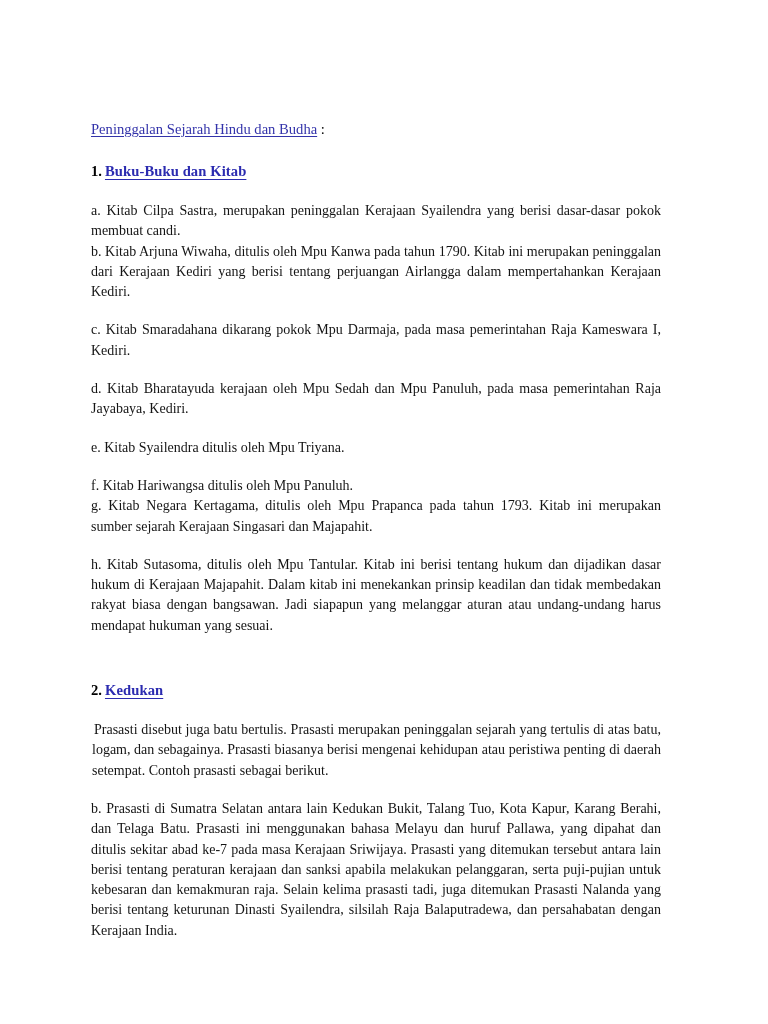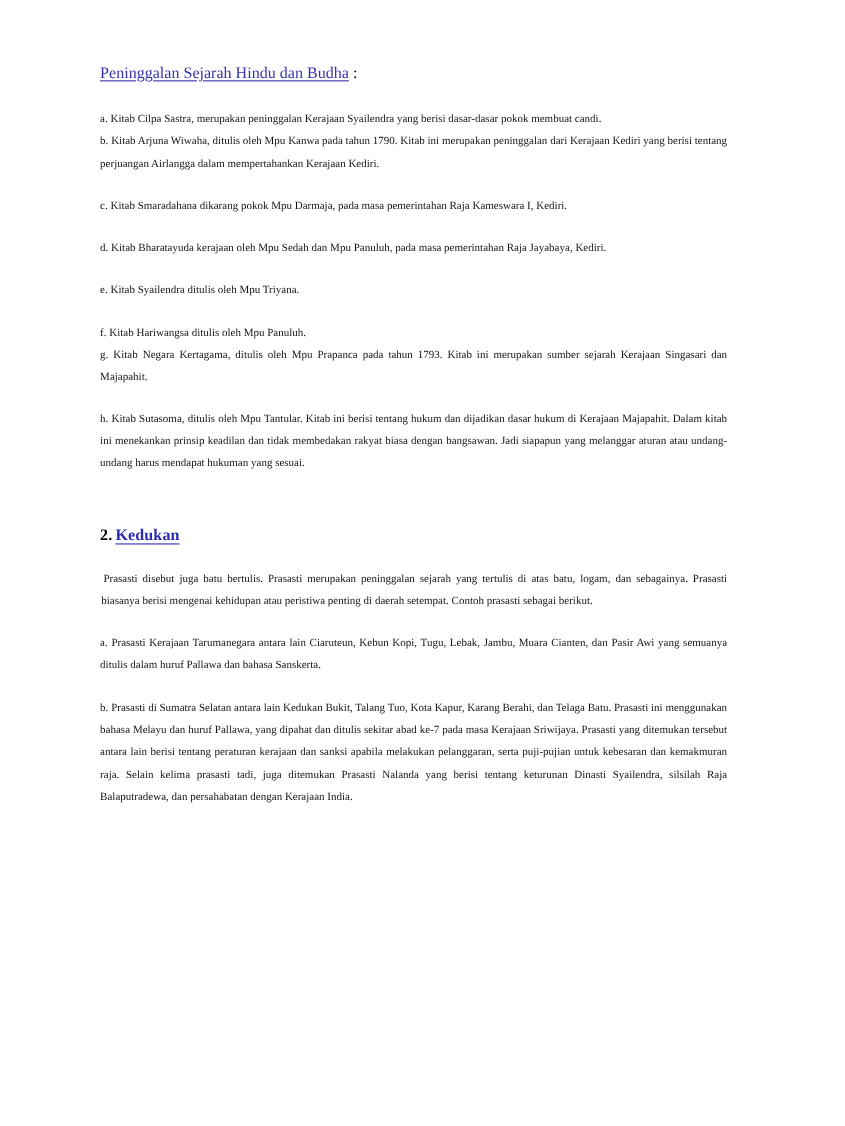--- a/index.html
+++ b/index.html
@@ -13,21 +13,21 @@
     overflow: hidden;
     font-family: "Liberation Serif", "DejaVu Serif", serif;
     color: #000000;
     -webkit-font-smoothing: antialiased;
   }
   .page {
     position: relative;
     width: 768px;
     height: 1024px;
     box-sizing: border-box;
-    padding: 57px 90px 0 91px;
+    padding: 119px 90px 0 91px;
   }
   .doc-title {
     font-size: 14.6px;
     line-height: 20px;
     color: #000000;
     margin: 0 0 22px 0;
     font-family: "Liberation Serif", "DejaVu Serif", serif;
   }
   .doc-title .link-text {
     color: #3333aa;
@@ -51,21 +51,21 @@
   }
   h2.section-heading .link-text {
     color: #2b2bb0;
     font-weight: bold;
     text-decoration: underline;
     text-underline-offset: 2.5px;
     margin-left: 3px;
     letter-spacing: 0.1px;
   }
   p.body-para {
-    font-size: 10px;
+    font-size: 14px;
     line-height: 20.3px;
     text-align: justify;
     text-justify: inter-word;
     margin: 0 17px 18px 0;
     color: #141414;
     font-family: "Liberation Serif", "DejaVu Serif", serif;
     hyphens: none;
   }
   p.body-para.tight {
     margin-bottom: 0;
@@ -78,33 +78,35 @@
 </style>
 </head>
 <body>
 
 <div class="page">
 
   <div class="doc-title">
     <span class="link-text">Peninggalan Sejarah Hindu dan Budha</span><span class="colon"> :</span>
   </div>
 
+  <h2 class="section-heading">
+    <span class="num">1.</span><span class="link-text">Buku-Buku dan Kitab</span>
+  </h2>
 
   <p class="body-para tight">a. Kitab Cilpa Sastra, merupakan peninggalan Kerajaan Syailendra yang berisi dasar-dasar pokok membuat candi.</p>
   <p class="body-para">b. Kitab Arjuna Wiwaha, ditulis oleh Mpu Kanwa pada tahun 1790. Kitab ini merupakan peninggalan dari Kerajaan Kediri yang berisi tentang perjuangan Airlangga dalam mempertahankan Kerajaan Kediri.</p>
   <p class="body-para">c. Kitab Smaradahana dikarang pokok Mpu Darmaja, pada masa pemerintahan Raja Kameswara I, Kediri.</p>
   <p class="body-para">d. Kitab Bharatayuda kerajaan oleh Mpu Sedah dan Mpu Panuluh, pada masa pemerintahan Raja Jayabaya, Kediri.</p>
   <p class="body-para">e. Kitab Syailendra ditulis oleh Mpu Triyana.</p>
   <p class="body-para tight">f. Kitab Hariwangsa ditulis oleh Mpu Panuluh.</p>
   <p class="body-para">g. Kitab Negara Kertagama, ditulis oleh Mpu Prapanca pada tahun 1793. Kitab ini merupakan sumber sejarah Kerajaan Singasari dan Majapahit.</p>
   <p class="body-para">h. Kitab Sutasoma, ditulis oleh Mpu Tantular. Kitab ini berisi tentang hukum dan dijadikan dasar hukum di Kerajaan Majapahit. Dalam kitab ini menekankan prinsip keadilan dan tidak membedakan rakyat biasa dengan bangsawan. Jadi siapapun yang melanggar aturan atau undang-undang harus mendapat hukuman yang sesuai.</p>
 
   <div class="gap-md"></div>
 
   <h2 class="section-heading">
     <span class="num">2.</span><span class="link-text">Kedukan</span>
   </h2>
 
   <p class="body-para indented">Prasasti disebut juga batu bertulis. Prasasti merupakan peninggalan sejarah yang tertulis di atas batu, logam, dan sebagainya. Prasasti biasanya berisi mengenai kehidupan atau peristiwa penting di daerah setempat. Contoh prasasti sebagai berikut.</p>
-  <p class="body-para">a. Prasasti Kerajaan Tarumanegara antara lain Ciaruteun, Kebun Kopi, Tugu, Lebak, Jambu, Muara Cianten, dan Pasir Awi yang semuanya ditulis dalam huruf Pallawa dan bahasa Sanskerta.</p>
   <p class="body-para">b. Prasasti di Sumatra Selatan antara lain Kedukan Bukit, Talang Tuo, Kota Kapur, Karang Berahi, dan Telaga Batu. Prasasti ini menggunakan bahasa Melayu dan huruf Pallawa, yang dipahat dan ditulis sekitar abad ke-7 pada masa Kerajaan Sriwijaya. Prasasti yang ditemukan tersebut antara lain berisi tentang peraturan kerajaan dan sanksi apabila melakukan pelanggaran, serta puji-pujian untuk kebesaran dan kemakmuran raja. Selain kelima prasasti tadi, juga ditemukan Prasasti Nalanda yang berisi tentang keturunan Dinasti Syailendra, silsilah Raja Balaputradewa, dan persahabatan dengan Kerajaan India.</p>
 
 </div>
 
 </body></html>

